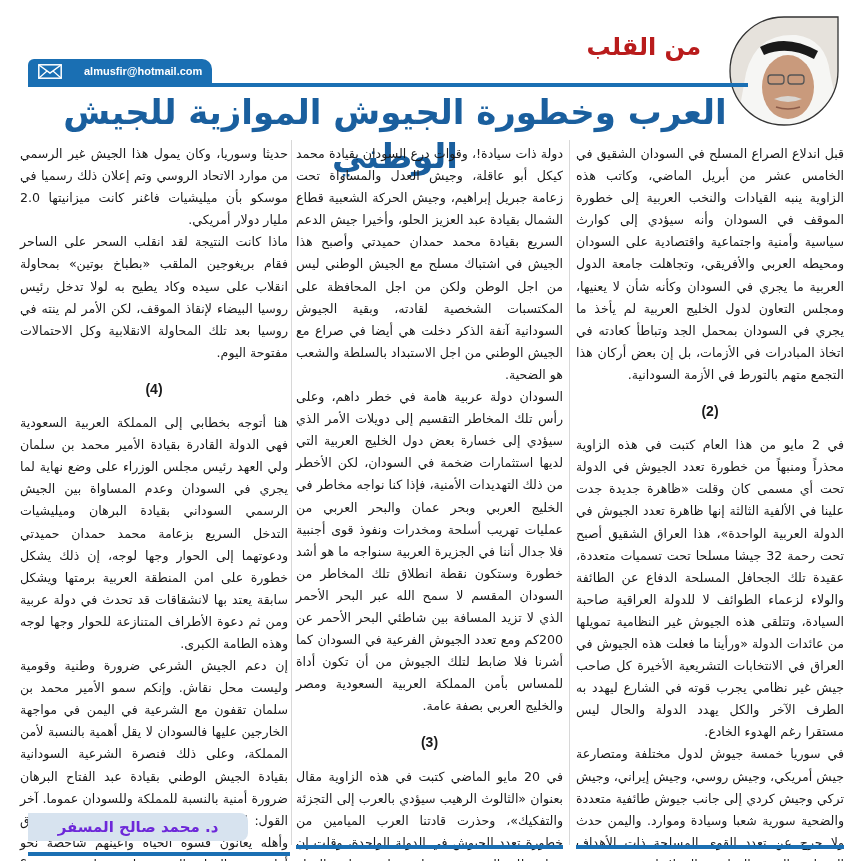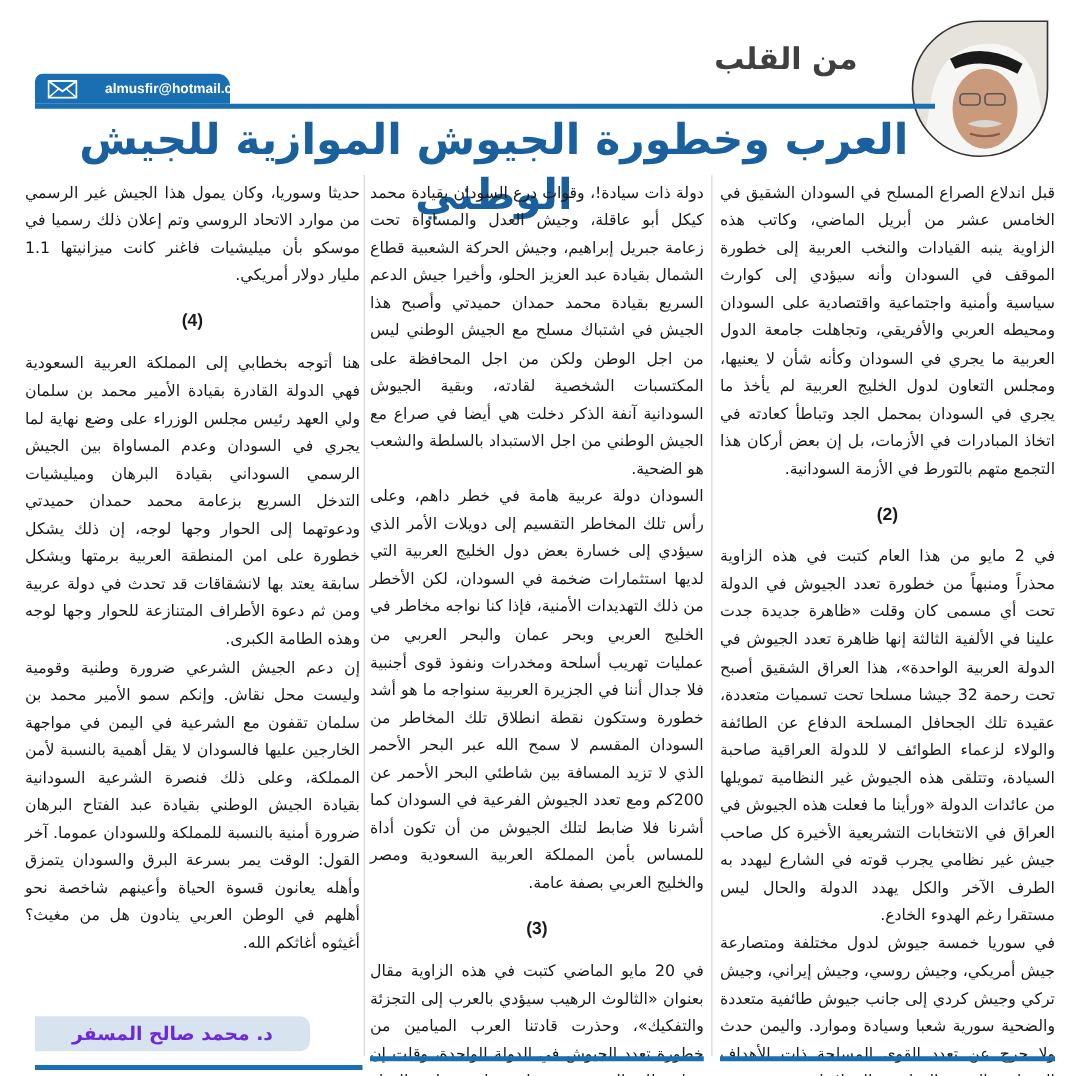--- a/index.html
+++ b/index.html
@@ -1,21 +1,21 @@
 <!DOCTYPE html>
 <html><head>
 <meta charset="utf-8">
 <style>
   html, body { margin: 0; padding: 0; background: #ffffff; }
   body { width: 856px; height: 861px; position: relative; overflow: hidden;
          font-family: "DejaVu Sans", sans-serif; color: #1a1a1a; }
   .header { position: absolute; left: 0; top: 0; width: 856px; height: 140px; }
-  .section-label { position: absolute; right: 170px; top: 33px; color: #404040;
+  .section-label { position: absolute; right: 155px; top: 33px; color: #b91c1c;
          font-weight: bold; font-size: 24px; direction: rtl; font-family: "DejaVu Sans", sans-serif; }
-  .email-tab { position: absolute; left: 28px; top: 59px; width: 156px; height: 24px;
+  .email-tab { position: absolute; left: 28px; top: 59px; width: 184px; height: 24px;
          background: #1a6fb3; border-radius: 6px 10px 0 0; display: flex; align-items: center; }
   .email-icon { width: 24px; height: 15px; margin-left: 10px; position: relative; }
   .email-text { color: #ffffff; font-size: 11px; font-weight: bold; margin-left: 22px;
          font-family: "Liberation Sans", sans-serif; }
   .header-rule { position: absolute; left: 28px; top: 83px; width: 720px; height: 4px; background: #1a6fb3; }
   .headline { position: absolute; left: 40px; top: 90px; width: 710px; text-align: center;
          color: #1a5f9e; font-weight: bold; font-size: 34px; direction: rtl; line-height: 44px;
          font-family: "DejaVu Sans", sans-serif; letter-spacing: -0.5px; }
   .portrait { position: absolute; left: 726px; top: 13px; width: 116px; height: 116px; }
   .columns { position: absolute; top: 140px; left: 0; width: 856px; height: 721px; }
@@ -85,21 +85,22 @@
     <p>في سوريا خمسة جيوش لدول مختلفة ومتصارعة جيش أمريكي، وجيش روسي، وجيش إيراني، وجيش تركي وجيش كردي إلى جانب جيوش طائفية متعددة والضحية سورية شعبا وسيادة وموارد. واليمن حدث ولا حرج عن تعدد القوى المسلحة ذات الأهداف المختلفة والجيش الوطني هناك بلا راع.</p>
 
   </div>
   <div class="col col-2">
     <p>دولة ذات سيادة!، وقوات درع السودان بقيادة محمد كيكل أبو عاقلة، وجيش العدل والمساواة تحت زعامة جبريل إبراهيم، وجيش الحركة الشعبية قطاع الشمال بقيادة عبد العزيز الحلو، وأخيرا جيش الدعم السريع بقيادة محمد حمدان حميدتي وأصبح هذا الجيش في اشتباك مسلح مع الجيش الوطني ليس من اجل الوطن ولكن من اجل المحافظة على المكتسبات الشخصية لقادته، وبقية الجيوش السودانية آنفة الذكر دخلت هي أيضا في صراع مع الجيش الوطني من اجل الاستبداد بالسلطة والشعب هو الضحية.</p>
     <p>السودان دولة عربية هامة في خطر داهم، وعلى رأس تلك المخاطر التقسيم إلى دويلات الأمر الذي سيؤدي إلى خسارة بعض دول الخليج العربية التي لديها استثمارات ضخمة في السودان، لكن الأخطر من ذلك التهديدات الأمنية، فإذا كنا نواجه مخاطر في الخليج العربي وبحر عمان والبحر العربي من عمليات تهريب أسلحة ومخدرات ونفوذ قوى أجنبية فلا جدال أننا في الجزيرة العربية سنواجه ما هو أشد خطورة وستكون نقطة انطلاق تلك المخاطر من السودان المقسم لا سمح الله عبر البحر الأحمر الذي لا تزيد المسافة بين شاطئي البحر الأحمر عن 200كم ومع تعدد الجيوش الفرعية في السودان كما أشرنا فلا ضابط لتلك الجيوش من أن تكون أداة للمساس بأمن المملكة العربية السعودية ومصر والخليج العربي بصفة عامة.</p>
     <p class="sec-num">(3)</p>
     <p>في 20 مايو الماضي كتبت في هذه الزاوية مقال بعنوان «الثالوث الرهيب سيؤدي بالعرب إلى التجزئة والتفكيك»، وحذرت قادتنا العرب الميامين من خطورة تعدد الجيوش في الدولة الواحدة، وقلت إن خطر تلك الجيوش سينقلب على سيادة الدولة ومكوناتها، لقد جاء الدليل الواضح اليوم من موسكو، فالرئيس الروسي فلاديمير بوتين نظم جيشا موازيا لجيش روسيا الوطني وجعل يفغيني بريغوجين قائدا لذلك الجيش ليكون أداته عبر الحدود في مالي في افريقيا وبوركينا فاسو وليبيا والسودان</p>
   </div>
   <div class="col col-3">
-    <p>حديثا وسوريا، وكان يمول هذا الجيش غير الرسمي من موارد الاتحاد الروسي وتم إعلان ذلك رسميا في موسكو بأن ميليشيات فاغنر كانت ميزانيتها 1.1 مليار دولار أمريكي.</p>
+    <p>حديثا وسوريا، وكان يمول هذا الجيش غير الرسمي من موارد الاتحاد الروسي وتم إعلان ذلك رسميا في موسكو بأن ميليشيات فاغنر كانت ميزانيتها 2.0 مليار دولار أمريكي.</p>
+    <p>ماذا كانت النتيجة لقد انقلب السحر على الساحر فقام بريغوجين الملقب «بطباخ بوتين» بمحاولة انقلاب على سيده وكاد يطيح به لولا تدخل رئيس روسيا البيضاء لإنقاذ الموقف، لكن الأمر لم ينته في روسيا بعد تلك المحاولة الانقلابية وكل الاحتمالات مفتوحة اليوم.</p>
     <p class="sec-num">(4)</p>
     <p>هنا أتوجه بخطابي إلى المملكة العربية السعودية فهي الدولة القادرة بقيادة الأمير محمد بن سلمان ولي العهد رئيس مجلس الوزراء على وضع نهاية لما يجري في السودان وعدم المساواة بين الجيش الرسمي السوداني بقيادة البرهان وميليشيات التدخل السريع بزعامة محمد حمدان حميدتي ودعوتهما إلى الحوار وجها لوجه، إن ذلك يشكل خطورة على امن المنطقة العربية برمتها ويشكل سابقة يعتد بها لانشقاقات قد تحدث في دولة عربية ومن ثم دعوة الأطراف المتنازعة للحوار وجها لوجه وهذه الطامة الكبرى.</p>
     <p>إن دعم الجيش الشرعي ضرورة وطنية وقومية وليست محل نقاش. وإنكم سمو الأمير محمد بن سلمان تقفون مع الشرعية في اليمن في مواجهة الخارجين عليها فالسودان لا يقل أهمية بالنسبة لأمن المملكة، وعلى ذلك فنصرة الشرعية السودانية بقيادة الجيش الوطني بقيادة عبد الفتاح البرهان ضرورة أمنية بالنسبة للمملكة وللسودان عموما. آخر القول: الوقت يمر بسرعة البرق والسودان يتمزق وأهله يعانون قسوة الحياة وأعينهم شاخصة نحو أهلهم في الوطن العربي ينادون هل من مغيث؟ أغيثوه أغاثكم الله.</p>
   </div>
 </div>
 
 <div class="signature">د. محمد صالح المسفر</div>
 
 <div class="bottom-rule-1"></div>
 <div class="bottom-rule-2"></div>

